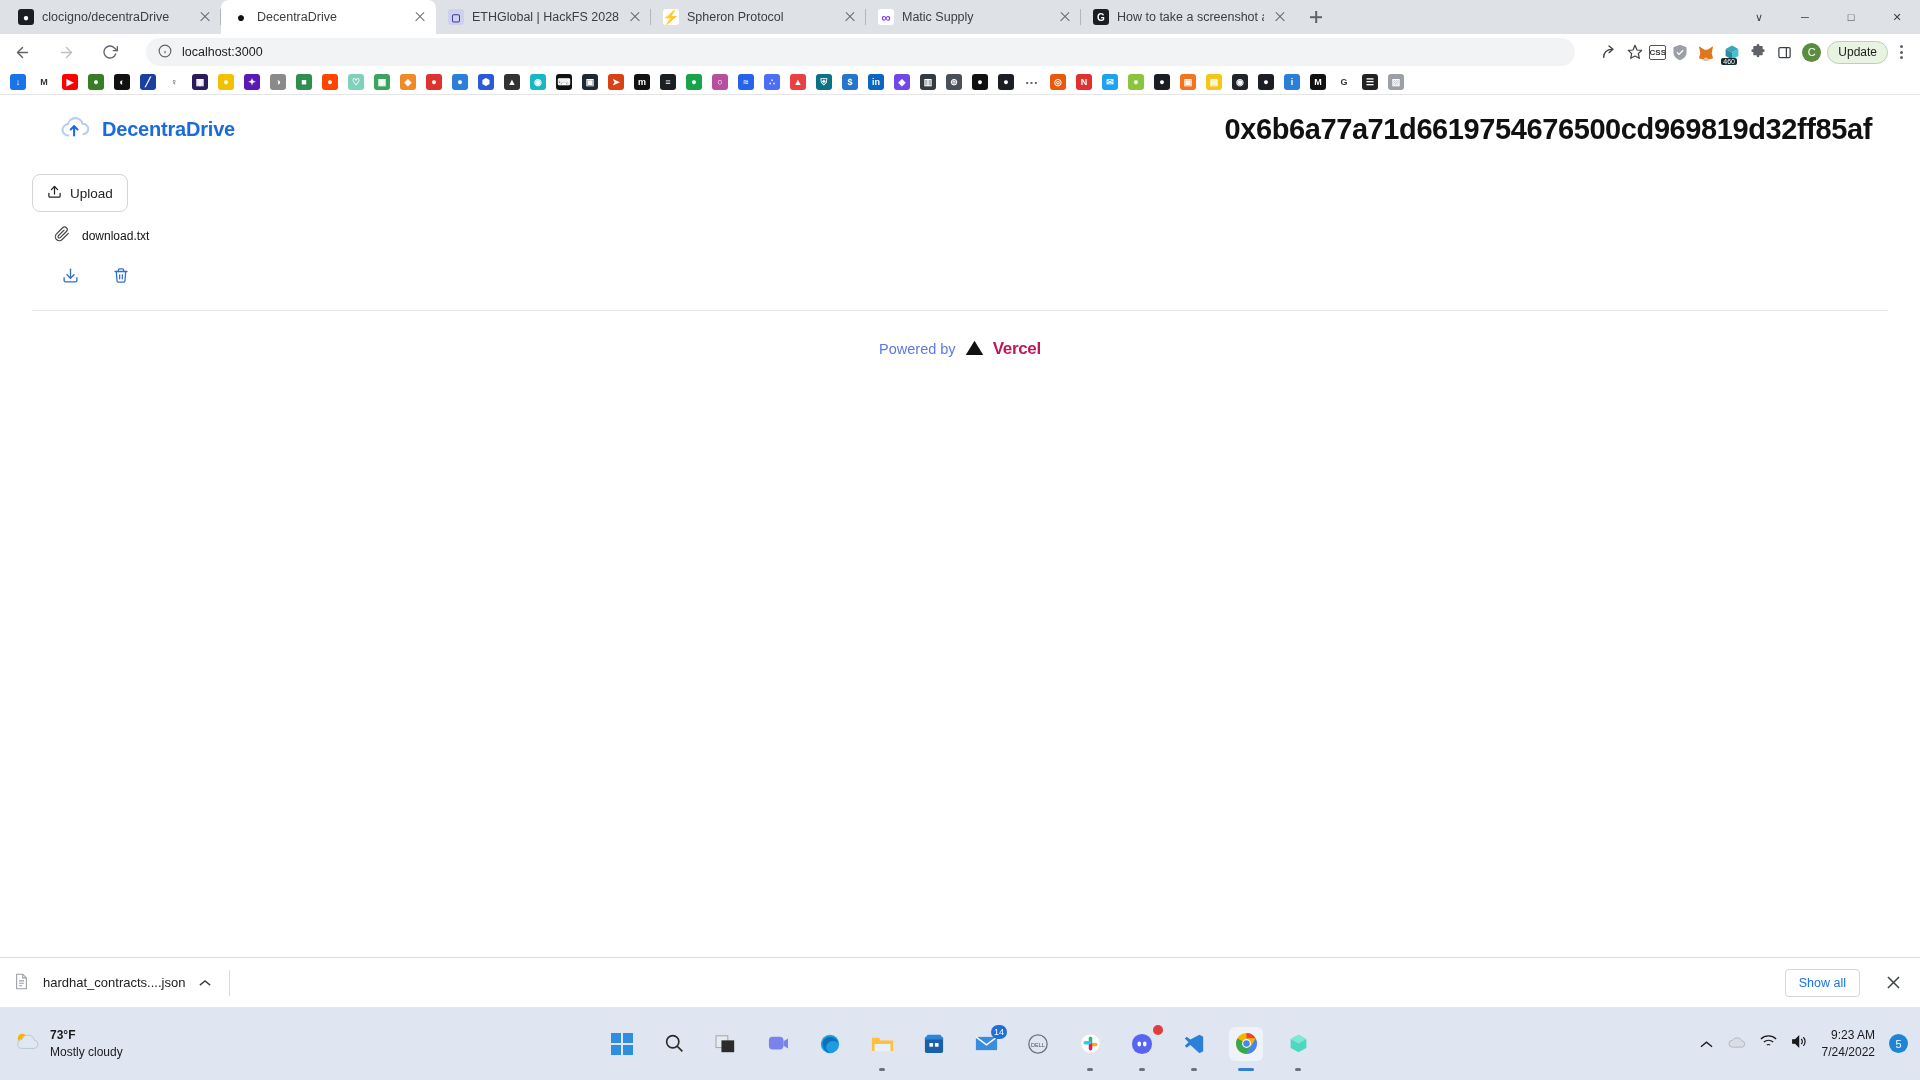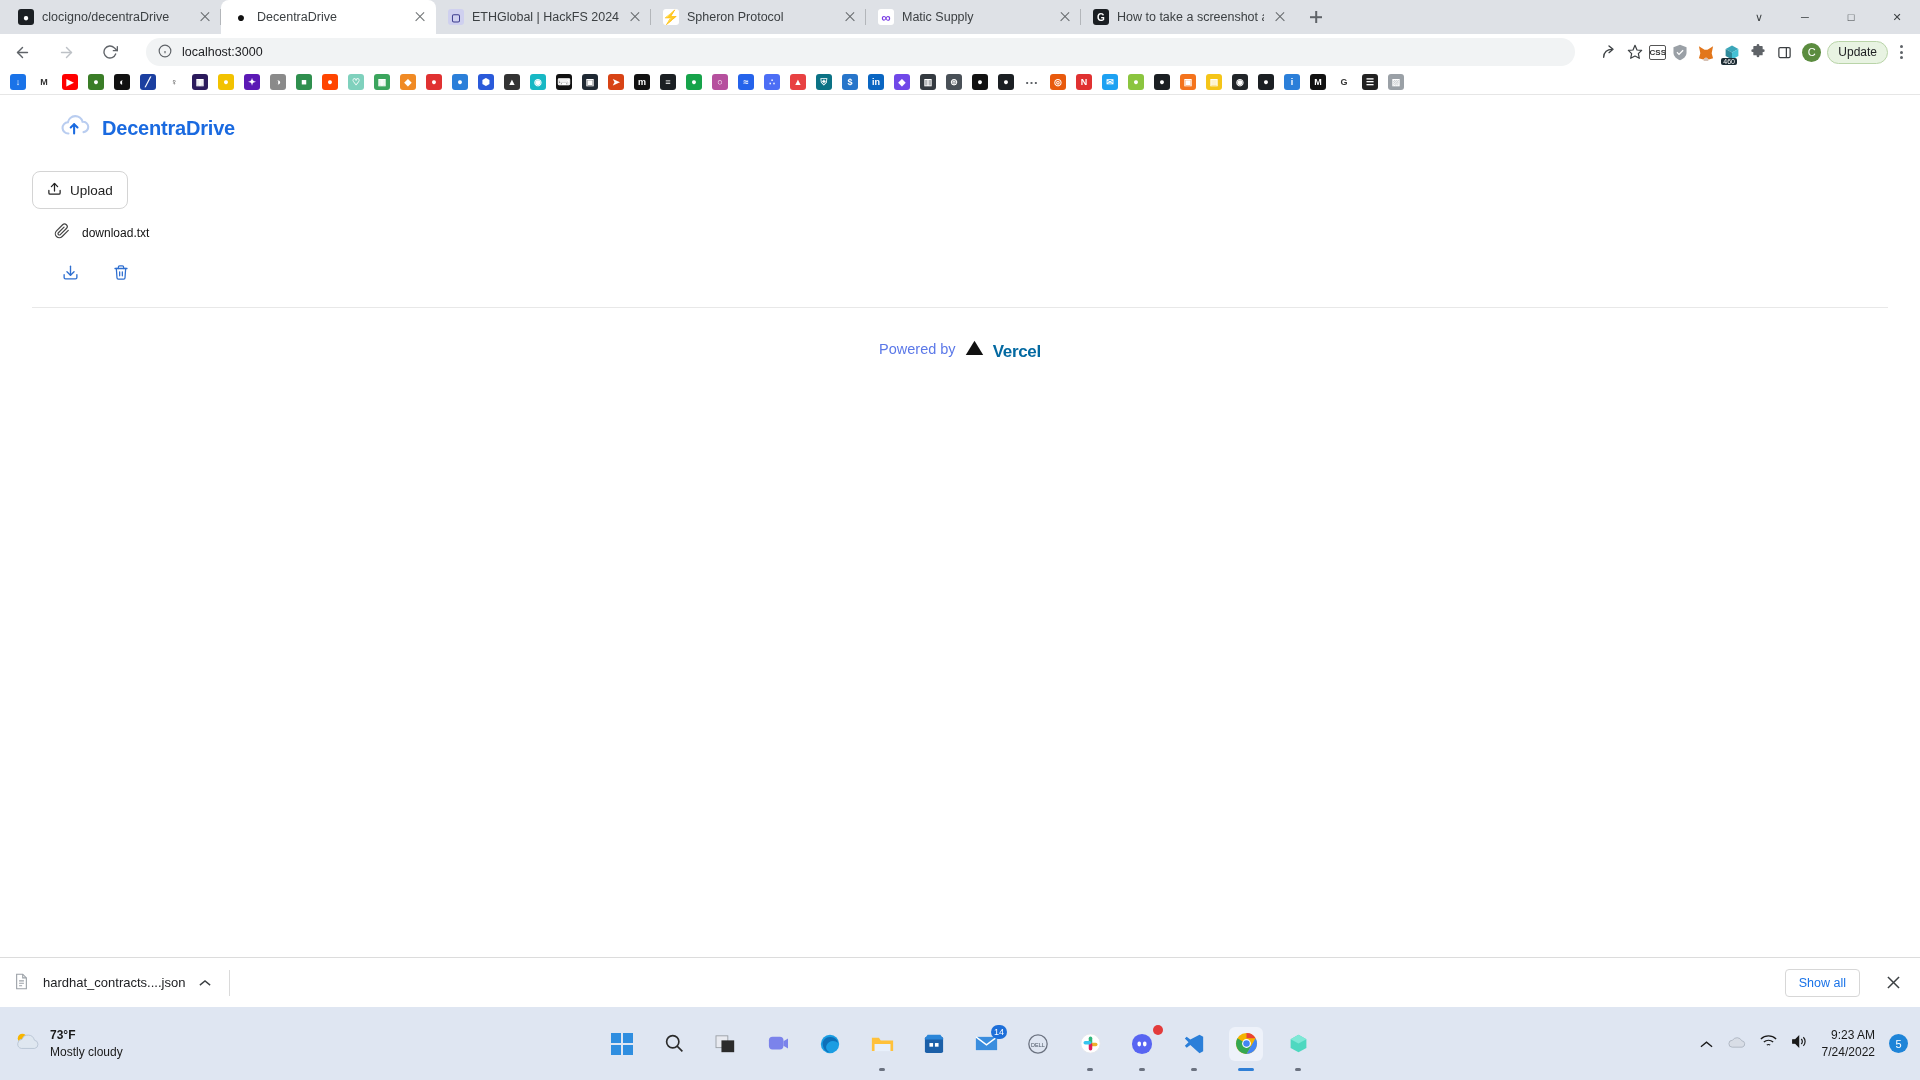--- a/index.html
+++ b/index.html
@@ -113,21 +113,21 @@
   .file-cid { margin: 13px 0 0 24px; font-size:12.5px; color:#a8aaad; }
   .file-actions { display:flex; gap:34px; margin: 22px 0 0 8px; }
   .act-ico { color:#2f6fd0; }
 
   .divider { height:1px; background:#e8e8e8; margin: 22px 32px 0 32px; }
 
   .powered {
     display:flex; align-items:center; justify-content:center; gap:9px;
     margin-top: 28px; font-size:14.5px; color:#5b78e8;
   }
-  .vercel-word { color:#0369a1; font-weight:bold; font-size:17px; letter-spacing:-0.3px;margin-top:6px;}
+  .vercel-word { color:#be185d; font-weight:bold; font-size:17px; letter-spacing:-0.3px;}
 
   
   .downloadbar {
     position:absolute; left:0; right:0; bottom:73px; height:50px;
     background:#fff; border-top:1px solid #dcdcdc;
     display:flex; align-items:center; padding: 0 14px; gap:10px;
   }
   .dl-item { display:flex; align-items:center; gap:14px; font-size:13px;
              color:#202124; padding-right:18px; border-right:1px solid #dadada;
              height:26px; }
@@ -188,21 +188,21 @@
     </div>
 
     <div class="tab active">
       <span class="favicon" style="background:#fff;color:#111;font-size:14px">●</span>
       <span class="tab-title">DecentraDrive</span>
       <span class="tab-close"></span>
     </div>
 
     <div class="tab">
       <span class="favicon" style="background:#cfd0ef;color:#3a3a8c">▢</span>
-      <span class="tab-title">ETHGlobal | HackFS 2024</span>
+      <span class="tab-title">ETHGlobal | HackFS 2028</span>
       <span class="tab-close"></span>
       <span class="tab-sep"></span>
     </div>
 
     <div class="tab">
       <span class="favicon" style="background:#fff;color:#2b6ef0;font-size:14px">⚡</span>
       <span class="tab-title">Spheron Protocol</span>
       <span class="tab-close"></span>
       <span class="tab-sep"></span>
     </div>
@@ -378,20 +378,21 @@
   <div class="app-header">
     <div class="brand">
       <span>
         <svg width="32" height="26" viewBox="0 0 34 26" fill="none">
           <path d="M9 21 a6 6 0 0 1 -0.6 -12 A8 8 0 0 1 24 8.5 a5.5 5.5 0 0 1 1 11" stroke="#b9cdf0" stroke-width="2.2" stroke-linecap="round"></path>
           <path d="M15 21 V11 M15 11 l-3.6 3.6 M15 11 l3.6 3.6" stroke="#1a6ae0" stroke-width="2.2" stroke-linecap="round"></path>
         </svg>
       </span>
       <span class="brand-name">DecentraDrive</span>
     </div>
+    <div class="wallet">0x6b6a77a71d6619754676500cd969819d32ff85af</div>
   </div>
 
   <button class="upload-btn">
     <span>
       <svg width="15" height="15" viewBox="0 0 24 24" fill="none" stroke="#222" stroke-width="2" stroke-linecap="round" stroke-linejoin="round">
           <path d="M21 15v4a2 2 0 0 1-2 2H5a2 2 0 0 1-2-2v-4"></path>
           <polyline points="7 9 12 4 17 9"></polyline>
           <line x1="12" y1="4" x2="12" y2="16"></line>
         </svg>
     </span>

